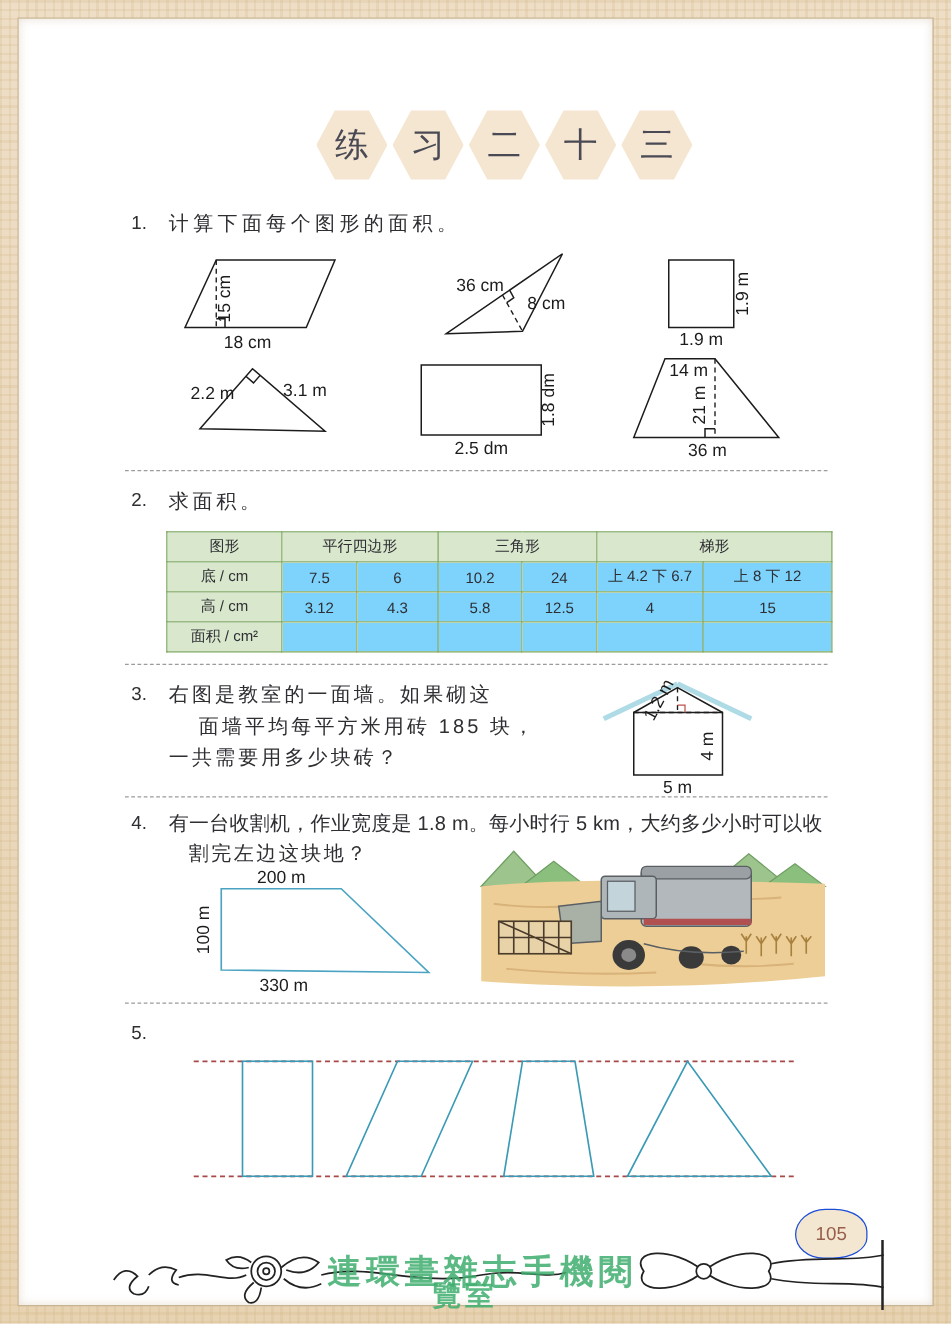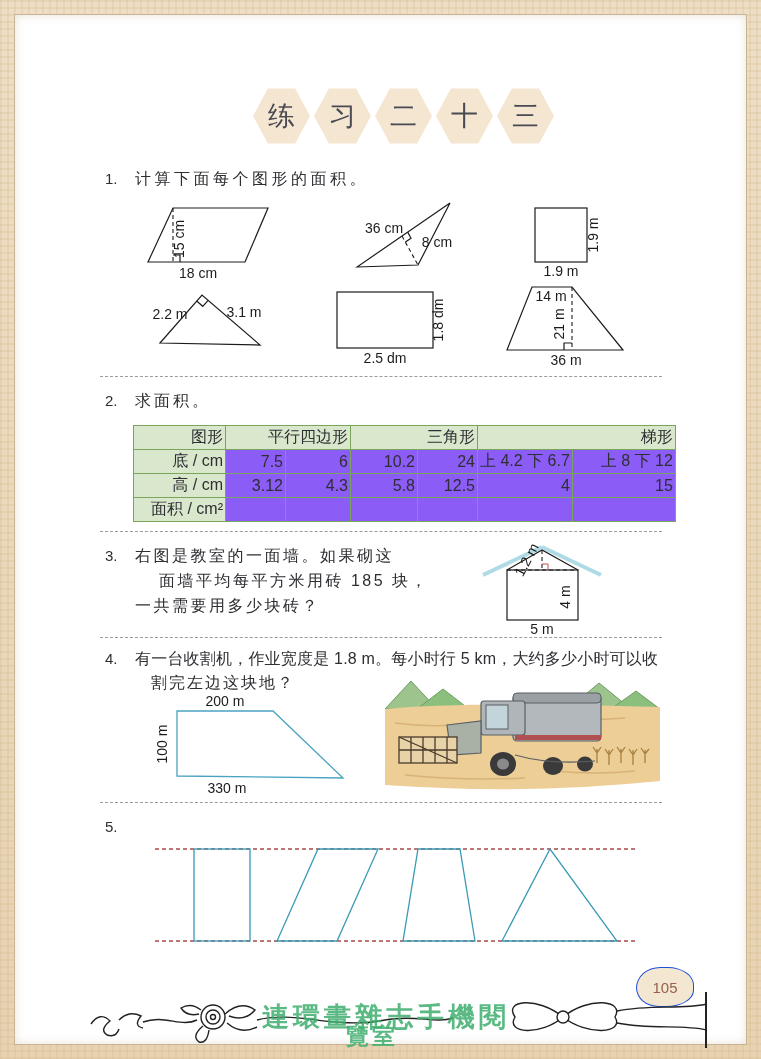--- a/index.html
+++ b/index.html
@@ -15,23 +15,23 @@
   .title-row{position:absolute;left:253px;top:86px;display:flex;gap:4px;}
   .hex{width:57px;height:60px;clip-path:polygon(26% 4%,74% 4%,100% 50%,74% 96%,26% 96%,0% 50%);
        background:#f5e6d1;display:flex;align-items:center;justify-content:center;}
   .hex span{font-family:"Liberation Serif",serif;font-size:27px;color:#4a4a55;}
   
   .pnum{position:absolute;font-size:15px;color:#2e2e33;}
   .ptext{position:absolute;font-size:16px;color:#2e2e33;white-space:nowrap;}
   .sep{position:absolute;left:100px;width:562px;border-top:1px dashed #9b9b9b;height:0;}
   
   table.area{position:absolute;left:133px;top:425px;border-collapse:collapse;table-layout:fixed;}
-  table.area td{border:1.6px solid #7aa65c;font-size:16px;color:#2e2e33;text-align:right;height:23px;padding:0 2px;white-space:nowrap;overflow:hidden;}
+  table.area td{border:1.6px solid #7aa65c;font-size:12px;color:#2e2e33;text-align:center;height:23px;padding:0 2px;white-space:nowrap;overflow:hidden;}
   table.area td.g{background:#d9e8cd;}
-  table.area td.w{background:#8b5cf6;}
+  table.area td.w{background:#7dd3fc;}
   
   svg{position:absolute;overflow:visible;}
   .blk{stroke:#1c1c1c;stroke-width:1.2;fill:none;}
   .dsh{stroke:#1c1c1c;stroke-width:1.1;fill:none;stroke-dasharray:4 3;}
   .lbl{font-family:"Liberation Sans",sans-serif;font-size:14px;fill:#1c1c1c;}
   .blu{stroke:#4aa3c2;stroke-width:1.3;fill:none;}
   .teal{stroke:#3a9ab5;stroke-width:1.3;fill:none;}
   .reddsh{stroke:#a84848;stroke-width:1.4;fill:none;stroke-dasharray:4 3;}
   
   .badge{position:absolute;left:636px;top:967px;width:56px;height:38px;background:#f4e7d2;border:1px solid #1d4ed8;

